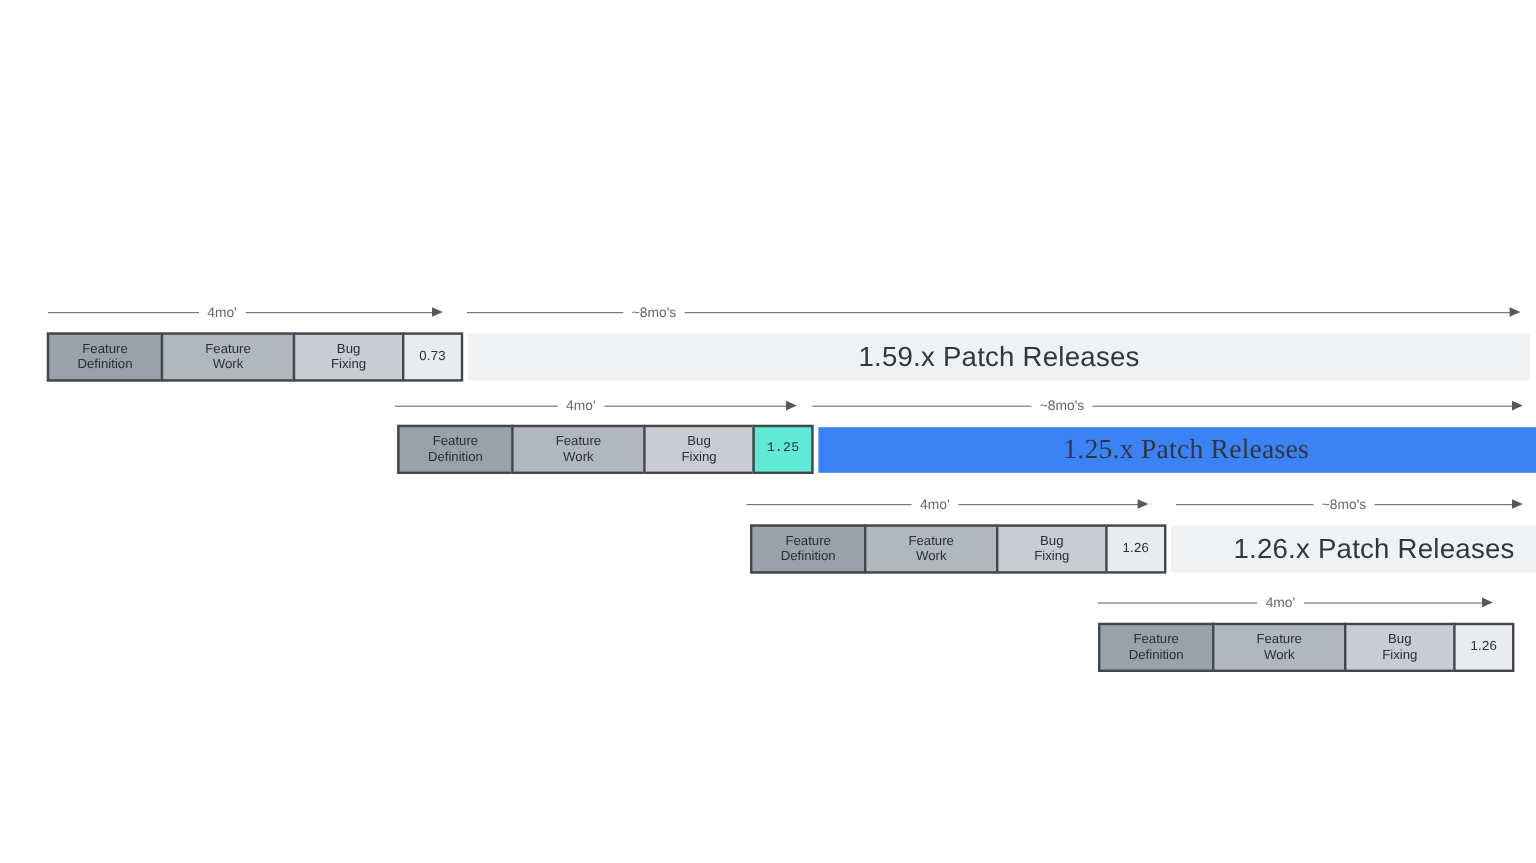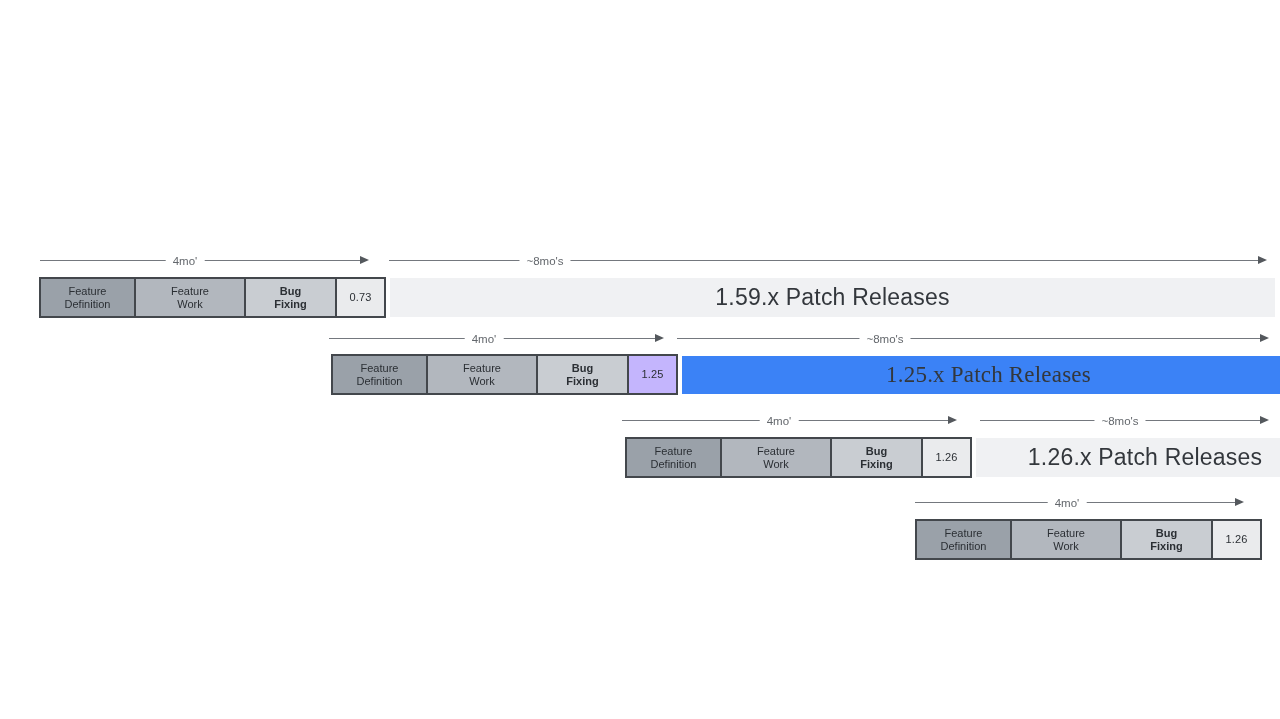--- a/index.html
+++ b/index.html
@@ -38,21 +38,21 @@
   .r3b{left:588px;top:437px;}
   .r4b{left:878px;top:519px;}
   .phase,.version{
     box-sizing:border-box;height:41px;border:2px solid #43474c;
     display:flex;flex-direction:column;justify-content:center;align-items:center;
     font-size:11px;line-height:13px;color:#2b2f34;text-align:center;
   }
   .phases > :not(:first-child){margin-left:-2px;}
   .pd{width:97px;}
   .pw{width:112px;}
-  .pf{width:93px;font-weight:bold;}
+  .pf{width:93px;}
   .version{width:51px;flex-direction:row;letter-spacing:.2px;}
 
   
   .bar{
     position:absolute;display:flex;align-items:center;justify-content:center;
     font-size:23px;color:#33373c;letter-spacing:.2px;
   }
   .r1bar{left:353px;top:278px;width:885px;height:39px;}
   .r2bar{left:645px;top:356px;width:613px;height:38px;}
   .r3bar{left:939px;top:438px;width:338px;height:39px;}
@@ -110,21 +110,21 @@
         <span>Definition</span>
       </div>
       <div class="phase pw" style="background-color: rgb(178, 183, 190);">
         <span>Feature</span>
         <span>Work</span>
       </div>
       <div class="phase pf" style="background-color: rgb(201, 205, 210);">
         <span>Bug</span>
         <span>Fixing</span>
       </div>
-      <div class="version" style="background-color: #c4b5fd;">1.25</div>
+      <div class="version" style="background-color: #5eead4; font-family: Liberation Mono, monospace;">1.25</div>
     </div>
     <div class="bar r2bar" style="background-color: #3b82f6; font-family: Liberation Serif, serif;">
       <span>1.25.x Patch Releases</span>
     </div>
   </div>
 
   <div>
     <div class="arrow r3c">
       <div class="aline"></div>
       <div class="ahead"></div>

